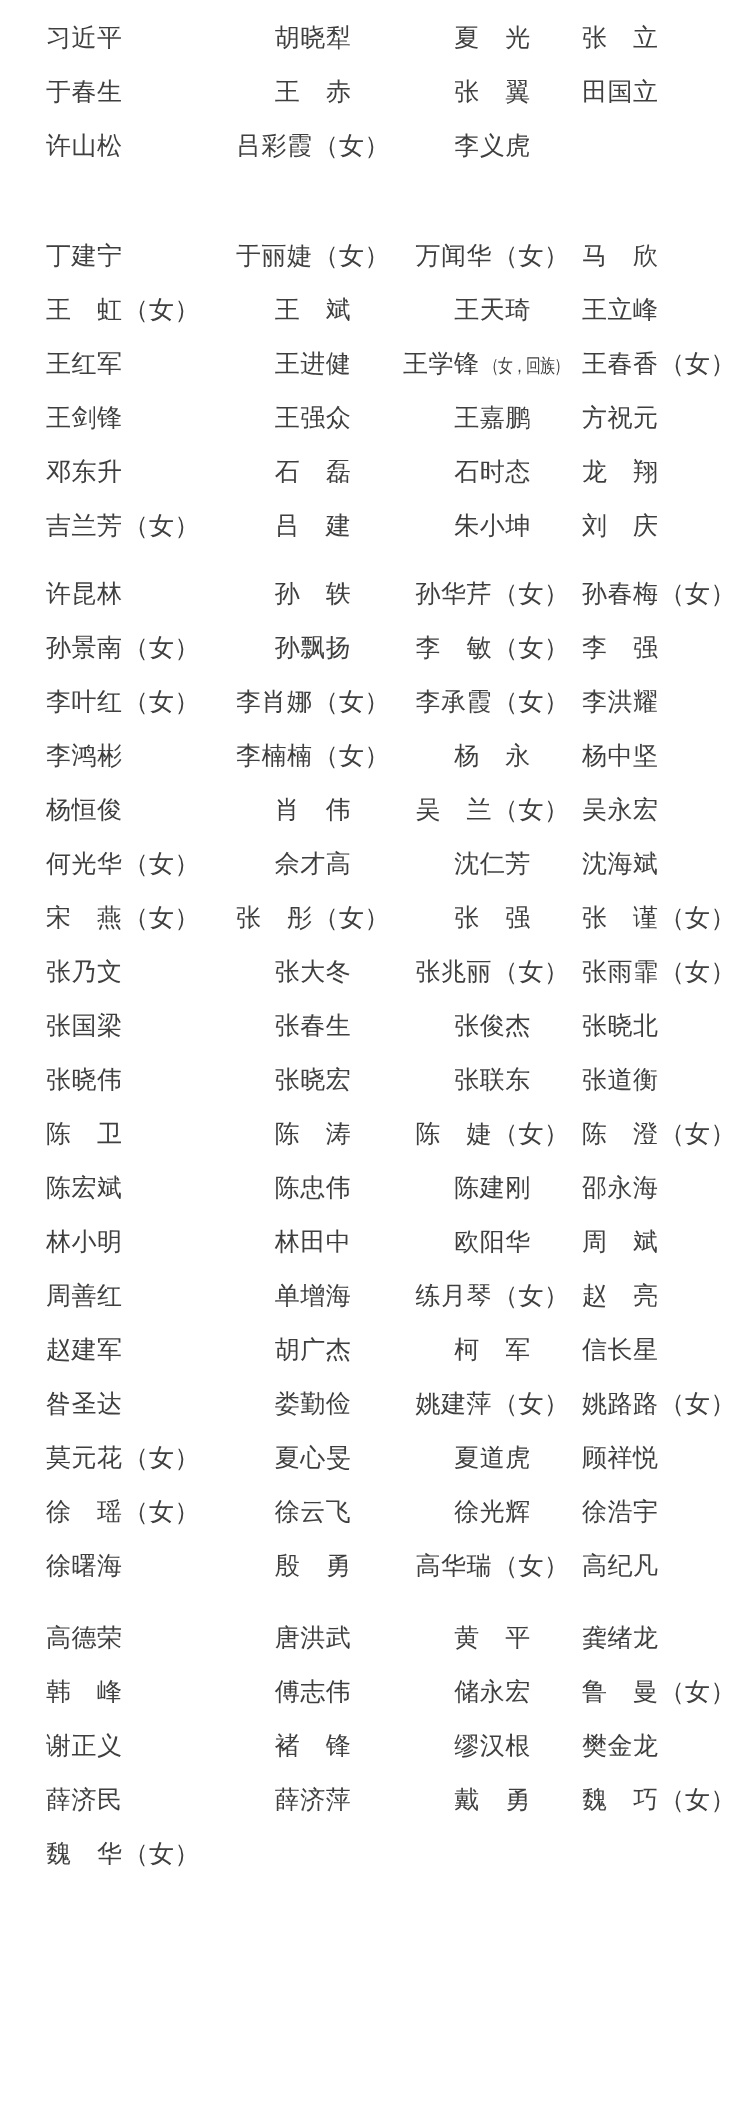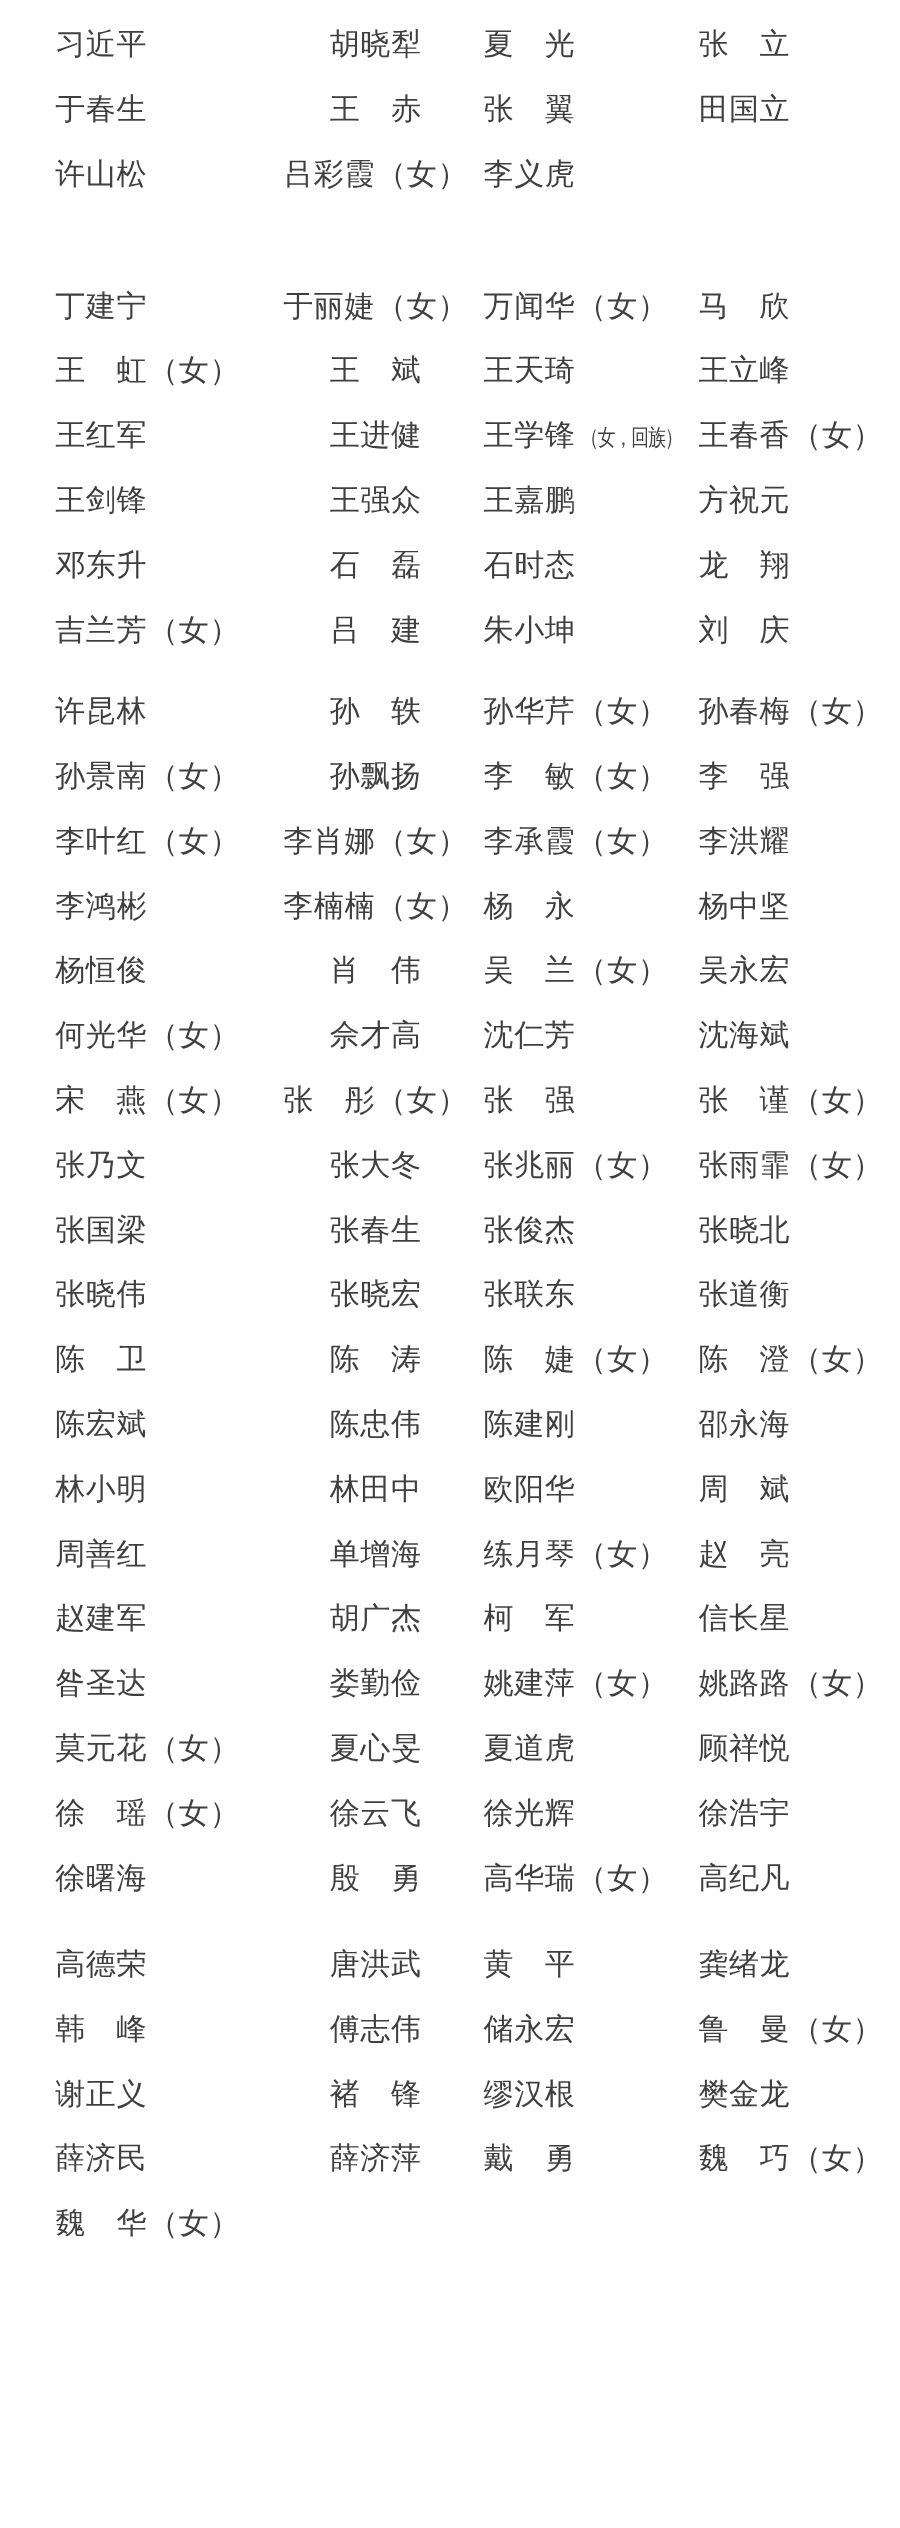--- a/index.html
+++ b/index.html
@@ -32,21 +32,21 @@
     flex: 0 0 auto;
     white-space: nowrap;
     overflow: visible;
     font-size: 25px;
     line-height: 1;
     color: #3f3f3f;
     letter-spacing: 0.5px;
   }
   .cell.c1 { width: 177px; }
   .cell.c2 { width: 180px; text-align: center; }
-  .cell.c3 { width: 179px; }
+  .cell.c3 { width: 179px; text-align: center; }
   .cell.c4 { width: 188px; }
   .person-name { }
   .note { margin-left: 1px; }
   .note.small {
     display: inline-block;
     font-size: 19px;
     transform: scaleX(0.78);
     transform-origin: left center;
     margin-left: 4px;
     letter-spacing: -1px;

